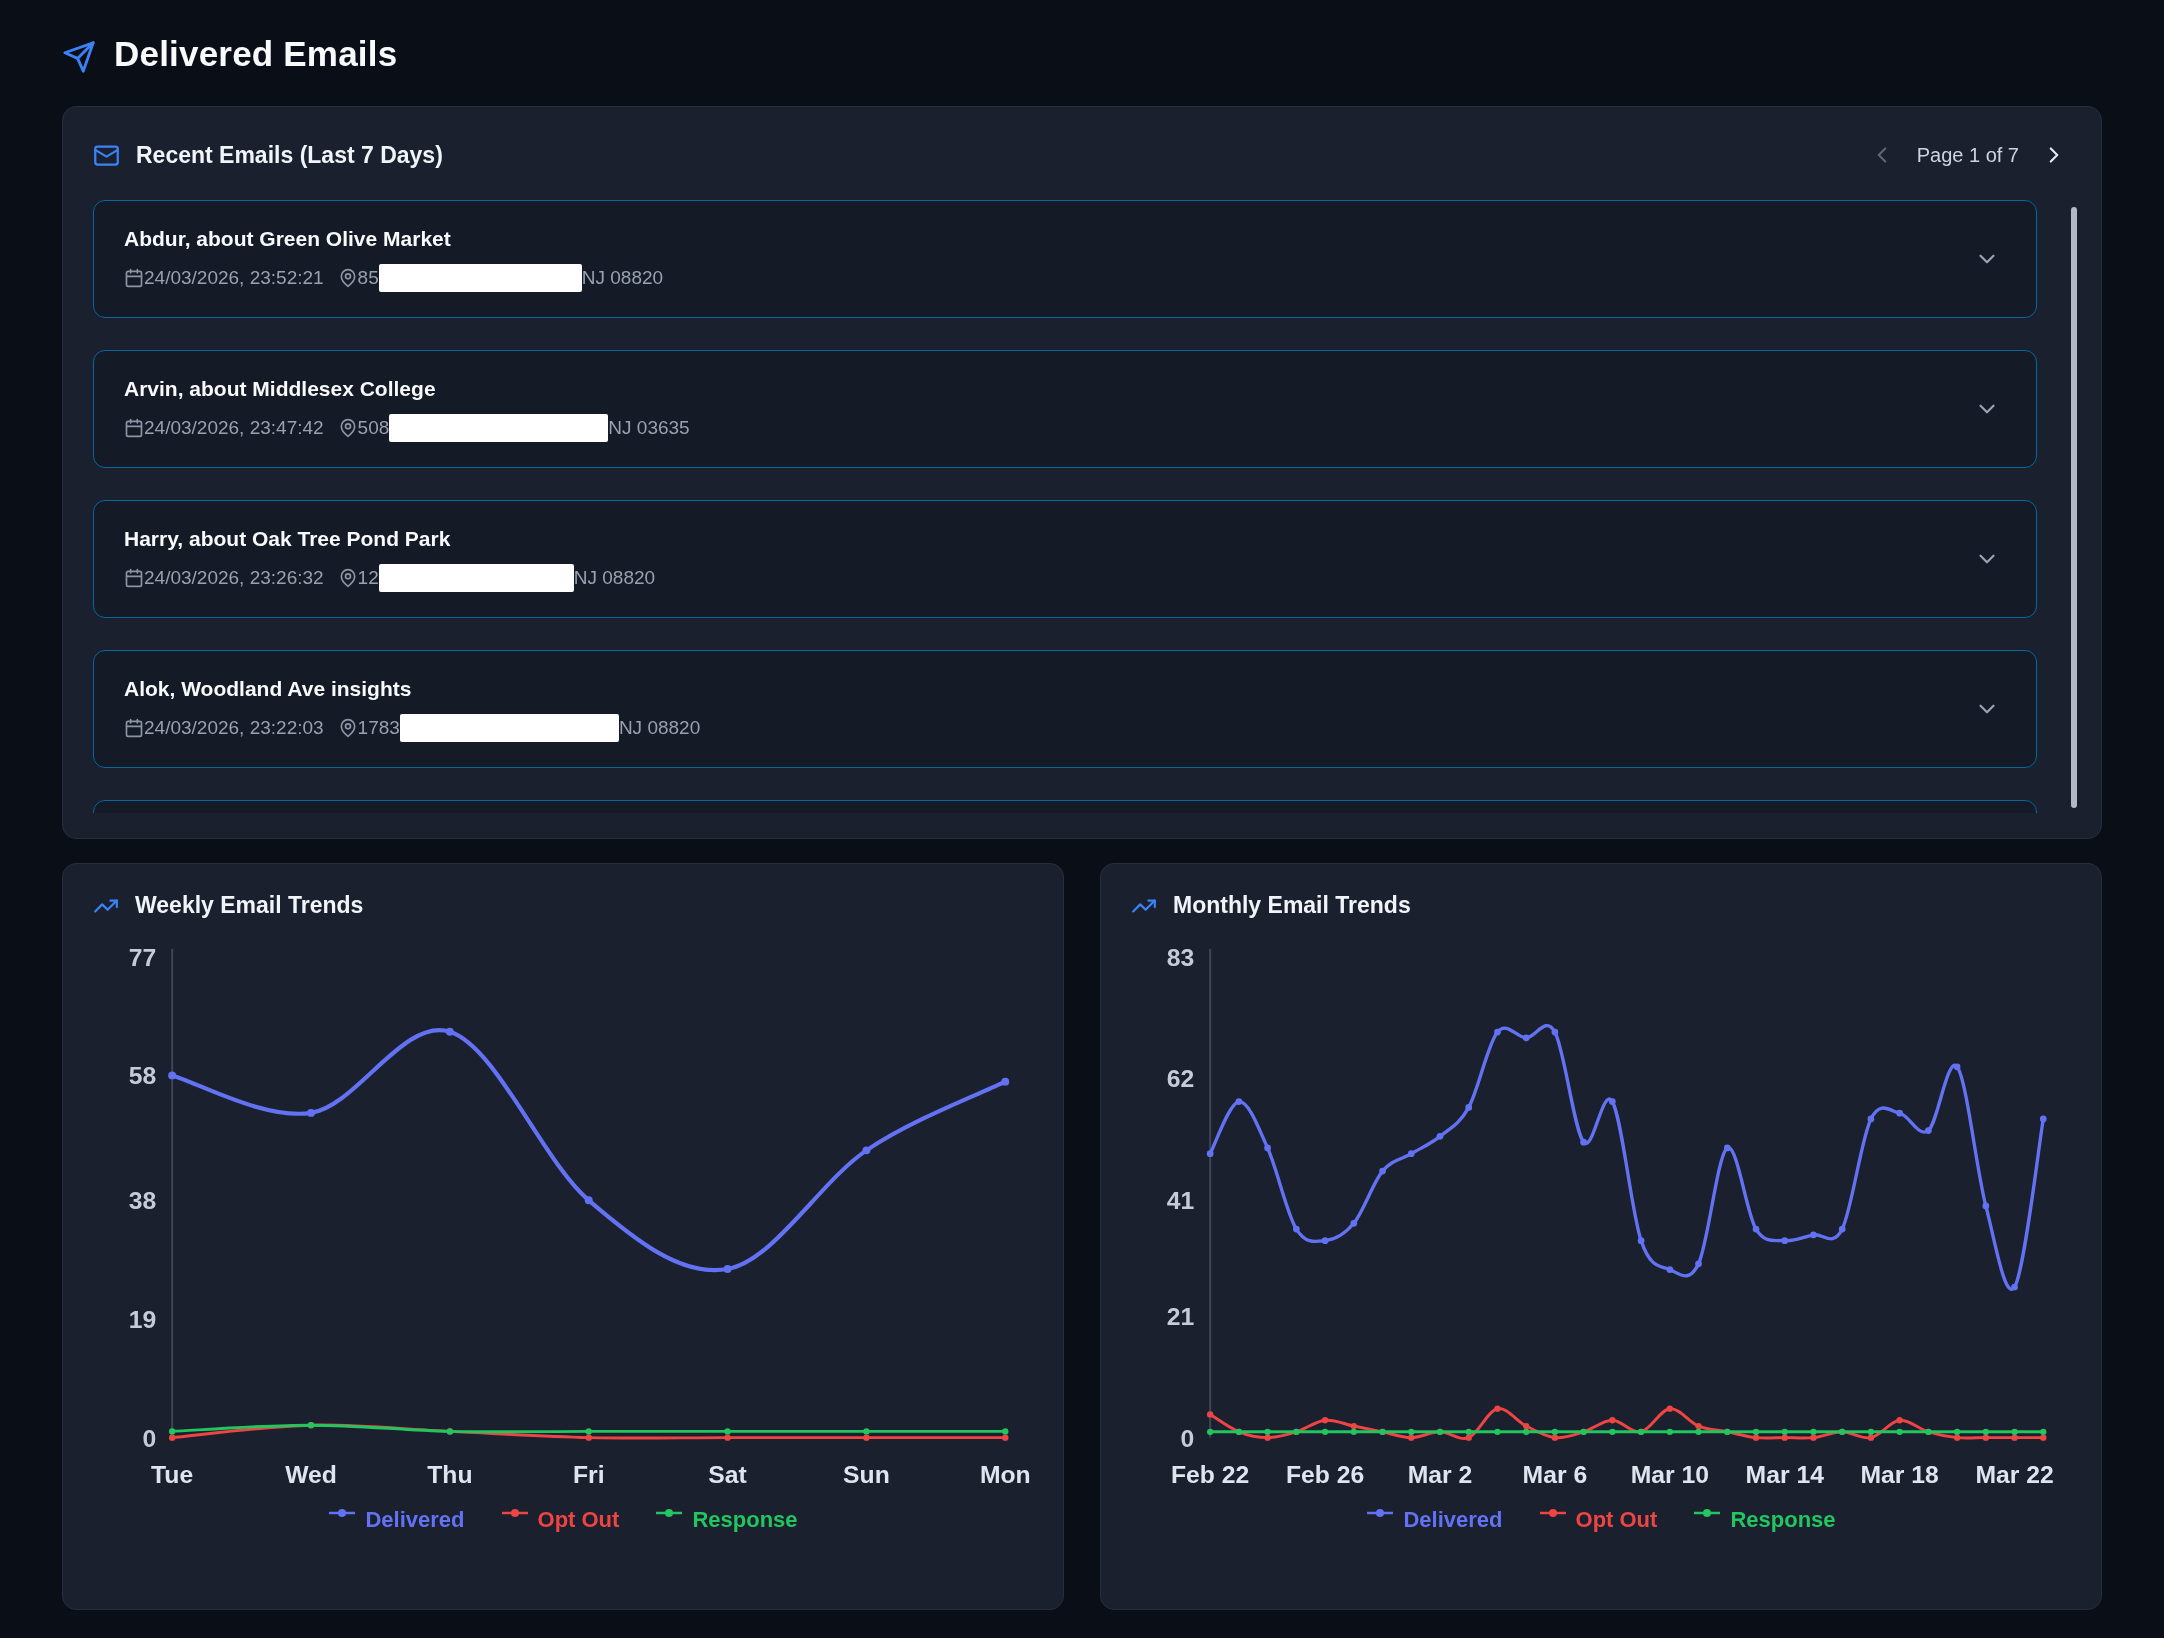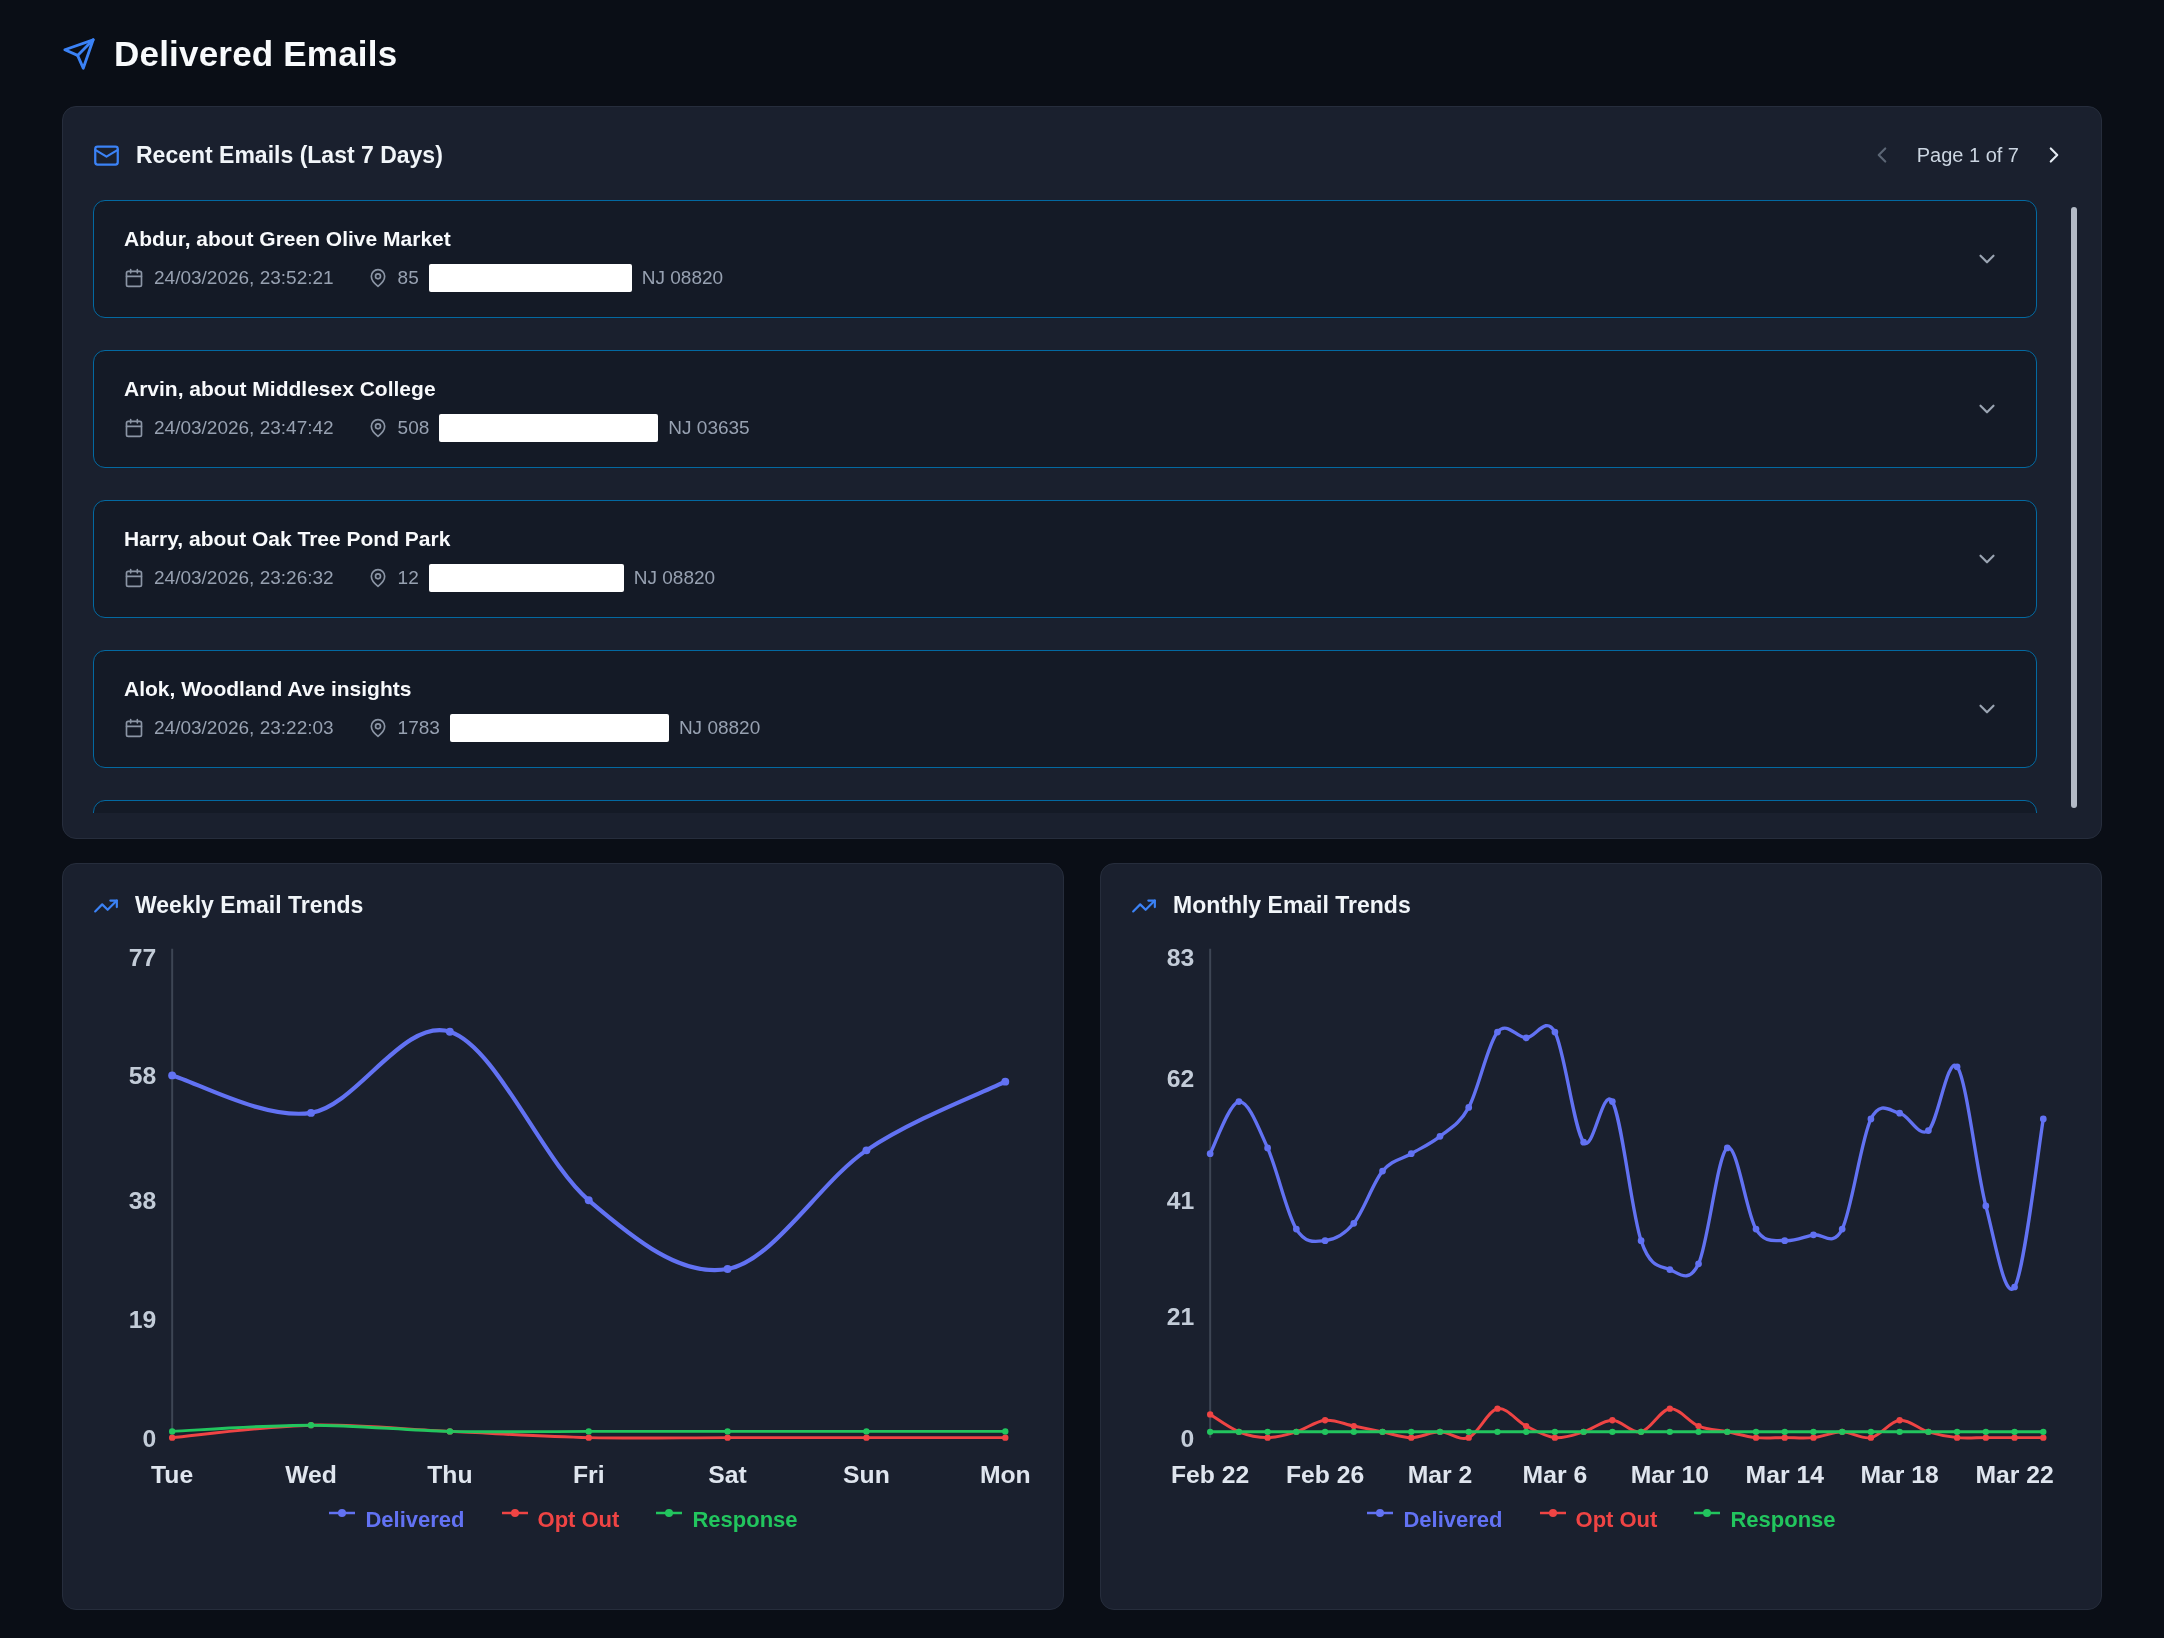--- a/index.html
+++ b/index.html
@@ -1,21 +1,21 @@
 <!DOCTYPE html>
 <html><head>
 <meta charset="utf-8">
 <style>
   * { box-sizing: border-box; }
   html,body { margin:0; padding:0; background:#0a0e16; }
   body { width:2164px; height:1638px; font-family:"Liberation Sans", sans-serif; color:#f1f5f9; overflow:hidden; }
   .page { width:2164px; height:1638px; padding:30px 62px; }
 
   
-  .page-header { display:flex; align-items:center; gap:18px; margin:4px 0 32px; }
+  .page-header { display:flex; align-items:flex-end; gap:18px; margin:4px 0 32px; }
   .page-header h1 { font-size:35px; font-weight:700; margin:0; letter-spacing:0.2px; color:#f8fafc; }
 
   .icon { display:inline-flex; align-items:center; justify-content:center; flex:0 0 auto; }
   .icon svg { stroke:currentColor; fill:none; stroke-width:2; stroke-linecap:round; stroke-linejoin:round; }
   .accent { color:#3b82f6; }
   .muted-ico { color:#8b95a5; }
 
   
   .card { background:#1a202e; border:1px solid #262d3c; border-radius:14px; }
   .recent-card { height:733px; padding:31px 30px; position:relative; overflow:hidden; }
@@ -27,21 +27,21 @@
   .page-btn { background:none; border:none; padding:4px; cursor:pointer; display:inline-flex; }
   .page-btn.prev { color:#5b6574; }
   .page-btn.next { color:#e2e8f0; }
 
   
   .email-list { margin-top:28px; height:613px; overflow:hidden; display:flex; flex-direction:column; gap:32px; padding-right:34px; }
   .email-item { background:#141a26; border:1px solid #0369a1; border-radius:12px; padding:24px 30px; height:118px; flex:0 0 auto;
                 display:flex; align-items:center; justify-content:space-between; }
   .email-item.partial { height:60px; }
   .email-title { font-size:21px; font-weight:700; color:#f8fafc; margin-bottom:13px; }
-  .email-meta { display:flex; align-items:center; gap:10px; font-size:19px; color:#97a1b1; }
+  .email-meta { display:flex; align-items:center; font-size:19px; color:#97a1b1; }
   .email-meta .sep { width:14px; }
   .meta-text { white-space:nowrap; }
   .redacted { display:inline-block; height:28px; background:#ffffff; border-radius:2px; }
   .expand-btn { background:none; border:none; color:#9aa4b2; cursor:pointer; display:inline-flex; padding:6px; }
 
   .scrollbar { position:absolute; right:24px; top:100px; bottom:30px; width:6px; border-radius:3px; background:#b3bac6; }
 
   
   .charts-row { display:flex; gap:36px; margin-top:24px; }
   .chart-card { flex:1; height:747px; padding:28px 30px; }

